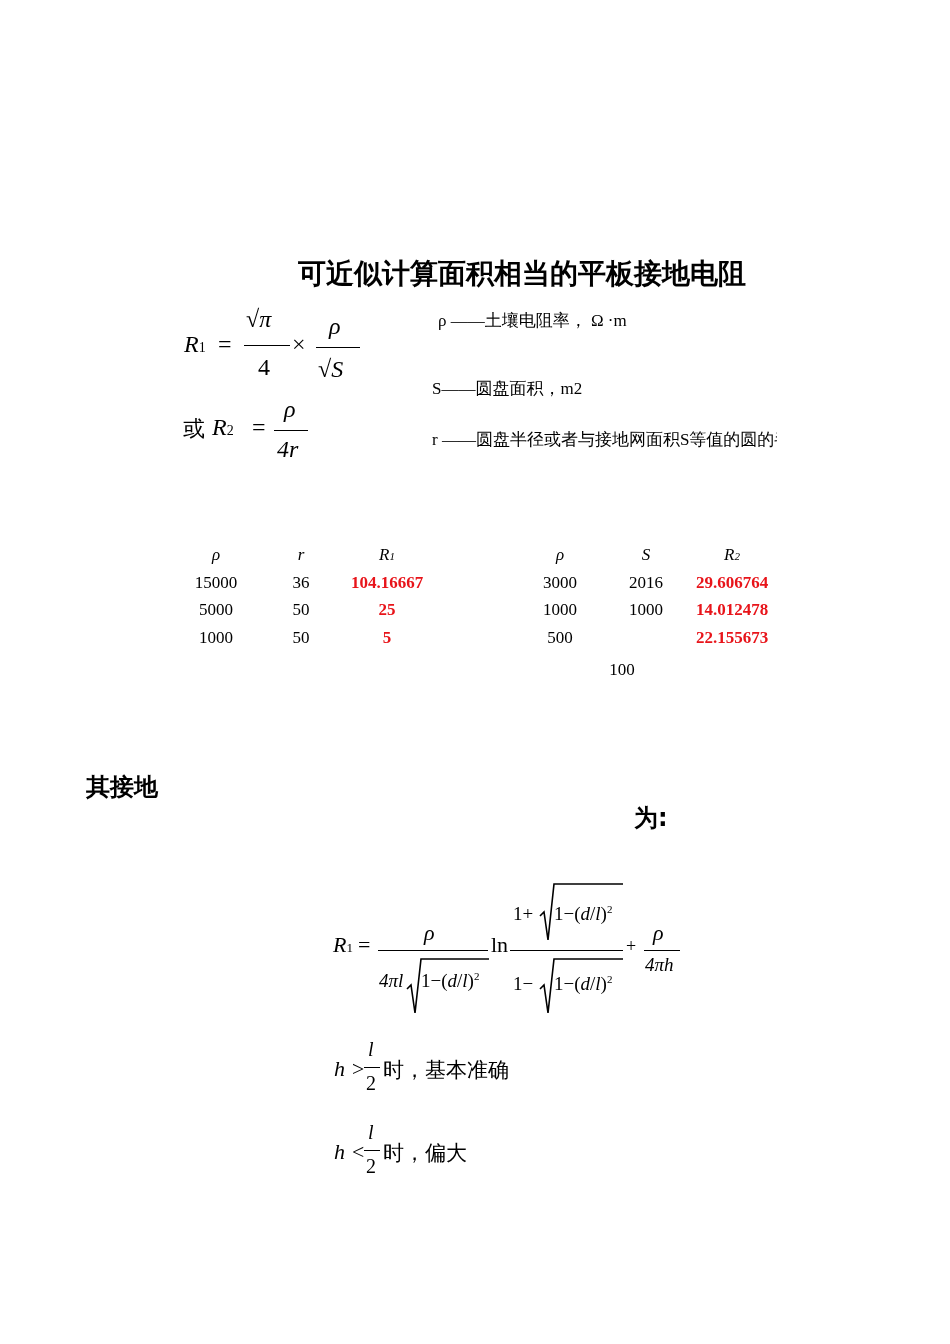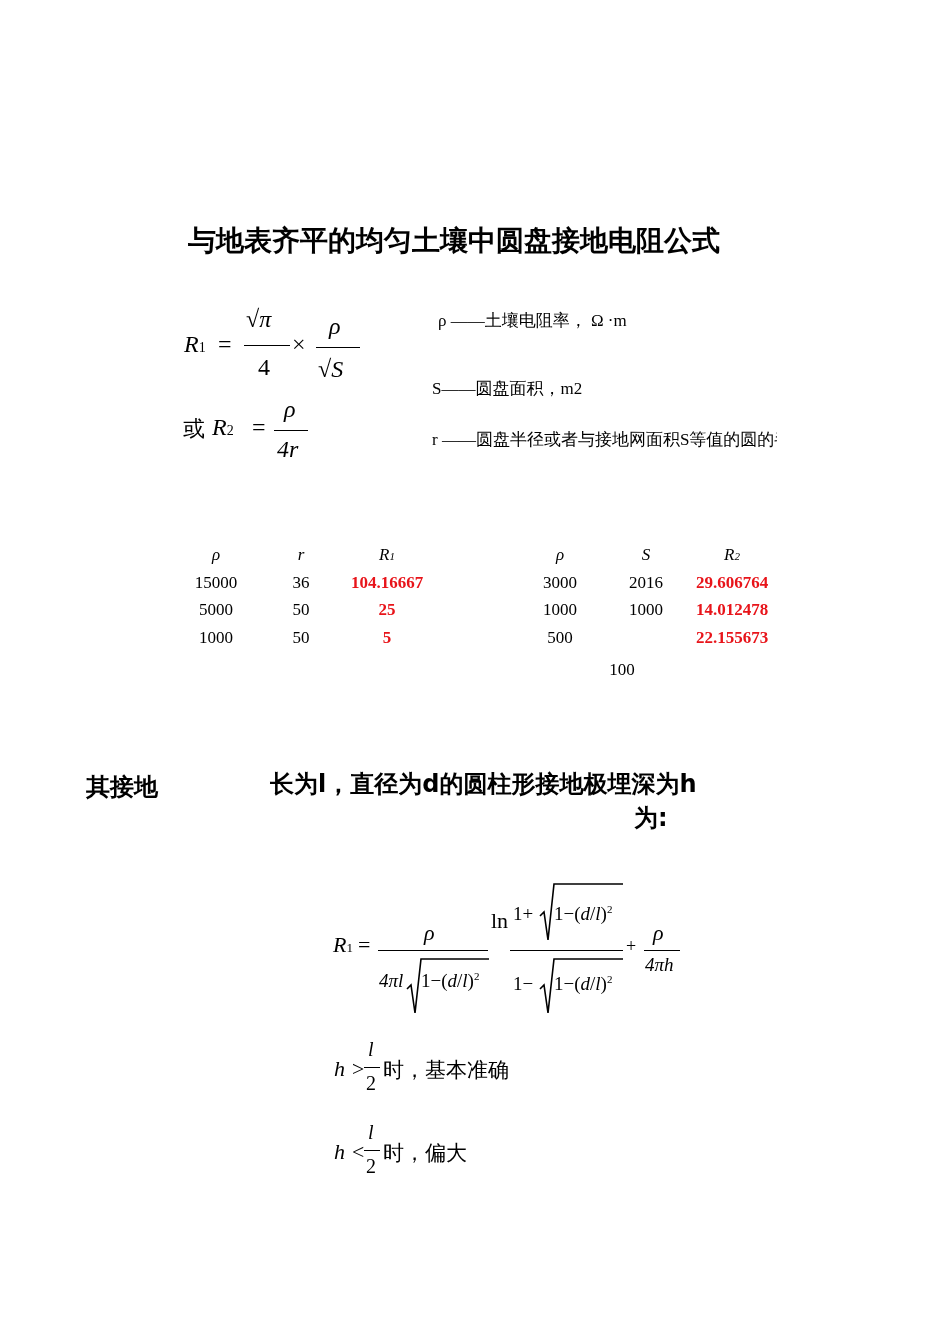--- a/index.html
+++ b/index.html
@@ -32,21 +32,21 @@
     .f2 { font-family: "Liberation Serif", "DejaVu Serif", serif; font-size: 22px; }
     .cond { font-family: "Liberation Serif", "DejaVu Serif", serif; font-size: 22px; }
     .cond .cn { font-family: "DejaVu Sans", sans-serif; font-size: 21px; }
   </style>
 </head>
 <body>
 
 <div class="clip">
 
 
-  <div class="abs heading h1">与地表齐平的均匀土壤中圆盘接地电阻公式</div>
+  <div class="abs heading h2">可近似计算面积相当的平板接地电阻</div>
 
   <div>
     <div class="abs m" style="left:184px; top:331px;">
       <span>R</span><span class="sub">1</span>
     </div>
     <div class="abs mu" style="left:218px; top:331px;">=</div>
     <div class="abs m" style="left:246px; top:306px; font-style:italic;">√π</div>
     <div class="frac-line" style="left:244px; top:345px; width:46px;"></div>
     <div class="abs mu" style="left:258px; top:354px;">4</div>
     <div class="abs mu" style="left:292px; top:331px;">×</div>
@@ -100,38 +100,37 @@
     <div class="tcell" style="left:560px; top:600px;">1000</div>
     <div class="tcell" style="left:646px; top:600px;">1000</div>
     <div class="tcell red" style="left:732px; top:600px;">14.012478</div>
 
     <div class="tcell" style="left:560px; top:628px;">500</div>
     <div class="tcell" style="left:622px; top:628px;margin-top:32px;">100</div>
     <div class="tcell red" style="left:732px; top:628px;">22.155673</div>
   </div>
 
   <div class="abs sect" style="left:86px; top:771px;">其接地</div>
-  <div class="abs sect" style="left:270px; top:768px;">长为l，直径为d的圆柱形接地极埋深为h</div>
   <div class="abs sect" style="left:634px; top:802px;">为:</div>
 
   <div>
     <div class="abs f2" style="left:333px; top:932px; font-style:italic;">
       <span>R</span><span style="font-size:13px; font-style:normal;">1</span>
     </div>
     <div class="abs f2" style="left:358px; top:932px;">=</div>
     <div class="abs f2" style="left:424px; top:920px; font-style:italic;">ρ</div>
     <div class="frac-line" style="left:378px; top:950px; width:110px;"></div>
 
     <div class="abs f2" style="left:379px; top:970px; font-style:italic; font-size:19px;">4πl</div>
     <svg class="abs" style="left:405px; top:955px;" width="85" height="62">
       <polyline points="2,34 6,30 10,58 16,4 84,4" fill="none" stroke="#000" stroke-width="1.6"></polyline>
     </svg>
     <div class="abs f2" style="left:421px; top:970px; font-size:19px;">1−(<i>d</i>/<i>l</i>)<sup style="font-size:11px;">2</sup></div>
 
-    <div class="abs f2" style="left:491px; top:908px;">ln</div>
+    <div class="abs f2" style="left:491px; top:932px;">ln</div>
 
     <div class="abs f2" style="left:513px; top:903px; font-size:19px;">1+</div>
     <svg class="abs" style="left:538px; top:880px;" width="86" height="64">
       <polyline points="2,36 6,32 10,60 16,4 85,4" fill="none" stroke="#000" stroke-width="1.6"></polyline>
     </svg>
     <div class="abs f2" style="left:554px; top:903px; font-size:19px;">1−(<i>d</i>/<i>l</i>)<sup style="font-size:11px;">2</sup></div>
     <div class="frac-line" style="left:510px; top:950px; width:113px;"></div>
 
     <div class="abs f2" style="left:513px; top:973px; font-size:19px;">1−</div>
     <svg class="abs" style="left:538px; top:955px;" width="86" height="62">

